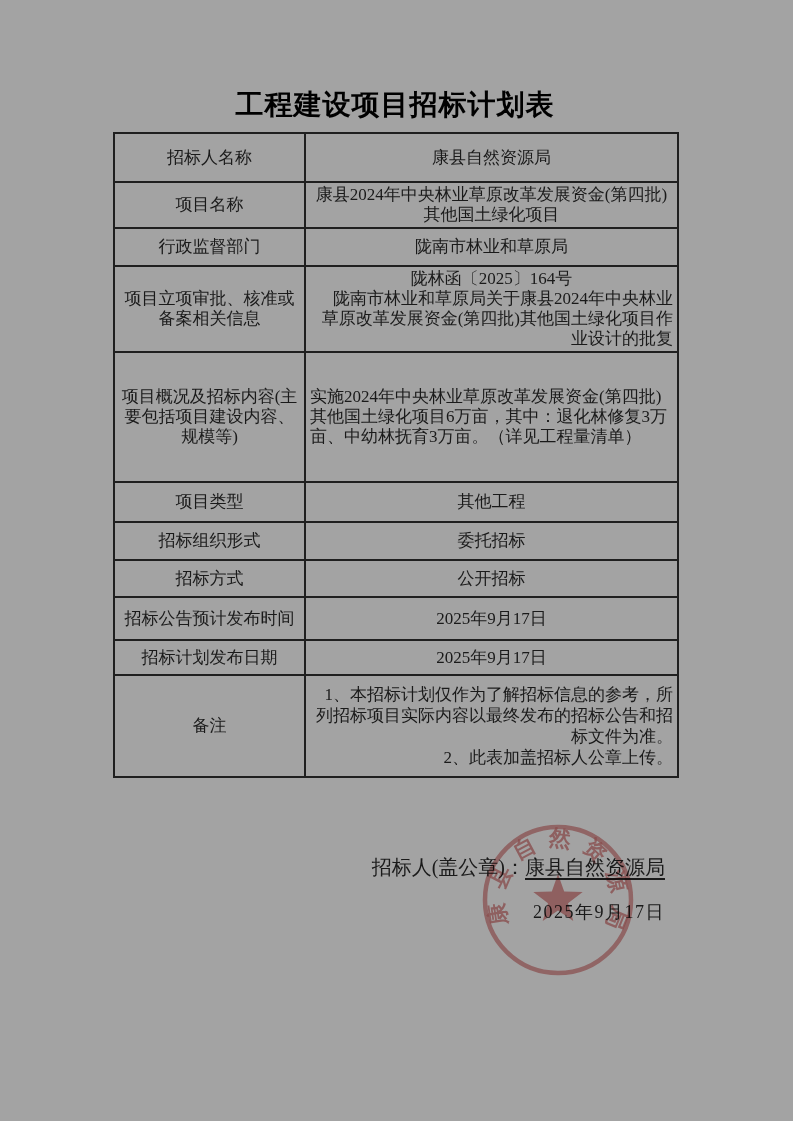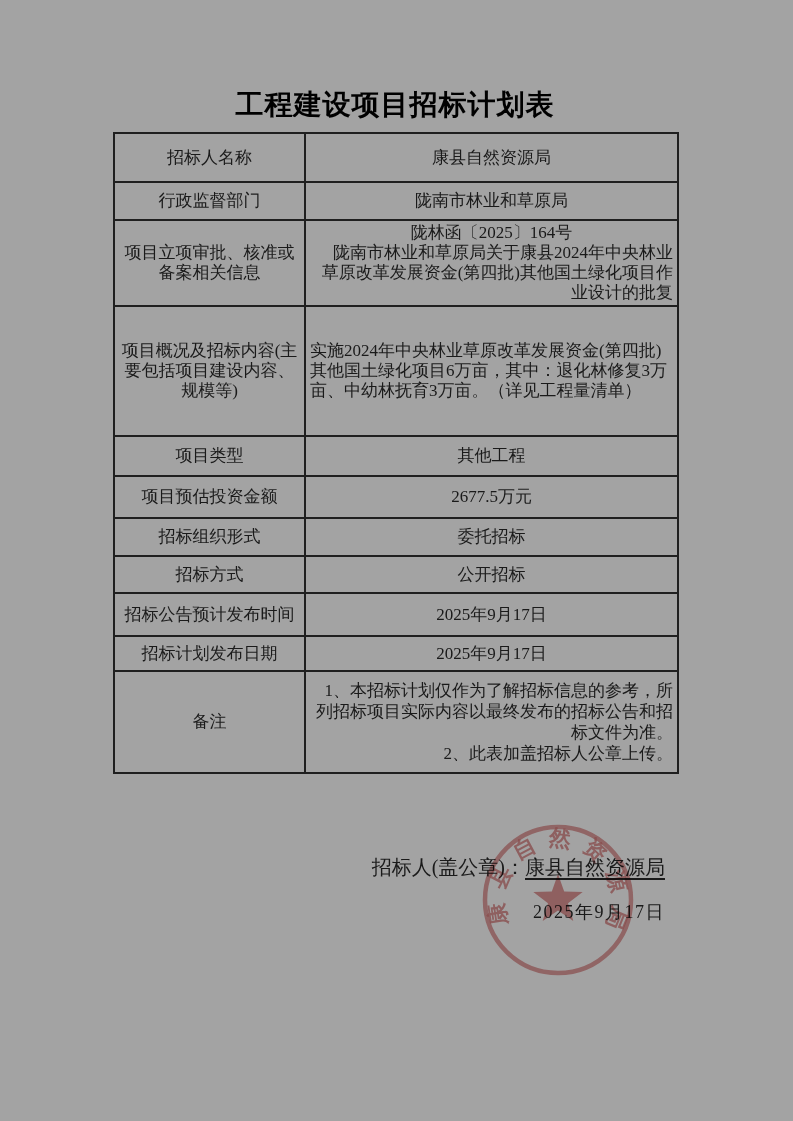--- a/index.html
+++ b/index.html
@@ -112,42 +112,42 @@
   <table class="plan">
     <colgroup>
         <col class="c-label">
         <col class="c-value">
       </colgroup>
     <tbody>
       <tr class="h49">
         <th>招标人名称</th>
         <td class="v-center">康县自然资源局</td>
       </tr>
+      <tr class="h44">
+        <th>项目名称</th>
+        <td class="v-center">康县2024年中央林业草原改革发展资金(第四批)其他国土绿化项目</td>
+      </tr>
       <tr class="h38">
         <th>行政监督部门</th>
         <td class="v-center">陇南市林业和草原局</td>
       </tr>
       <tr class="h80">
         <th>项目立项审批、核准或备案相关信息</th>
         <td class="v-left">
           <span class="val-heading">陇林函〔2025〕164号</span>
           <span class="val-body">陇南市林业和草原局关于康县2024年中央林业草原改革发展资金(第四批)其他国土绿化项目作业设计的批复</span>
         </td>
       </tr>
       <tr class="h130">
         <th>项目概况及招标内容(主要包括项目建设内容、规模等)</th>
         <td class="v-left">实施2024年中央林业草原改革发展资金(第四批)其他国土绿化项目6万亩，其中：退化林修复3万亩、中幼林抚育3万亩。（详见工程量清单）</td>
       </tr>
       <tr class="h40">
         <th>项目类型</th>
         <td class="v-center">其他工程</td>
-      </tr>
-      <tr class="h42">
-        <th>项目预估投资金额</th>
-        <td class="v-center">2677.5万元</td>
       </tr>
       <tr class="h38">
         <th>招标组织形式</th>
         <td class="v-center">委托招标</td>
       </tr>
       <tr class="h37">
         <th>招标方式</th>
         <td class="v-center">公开招标</td>
       </tr>
       <tr class="h43">

